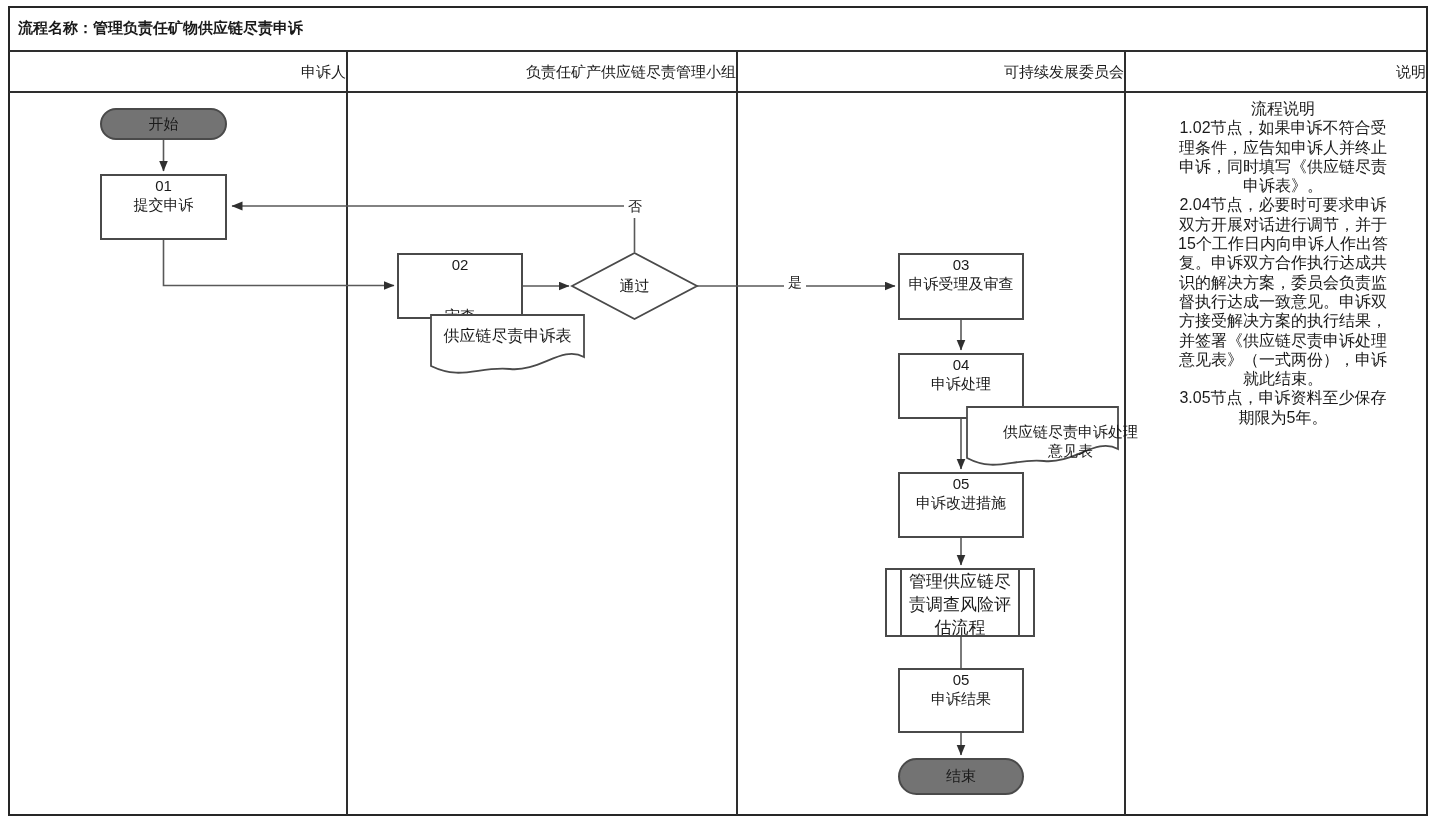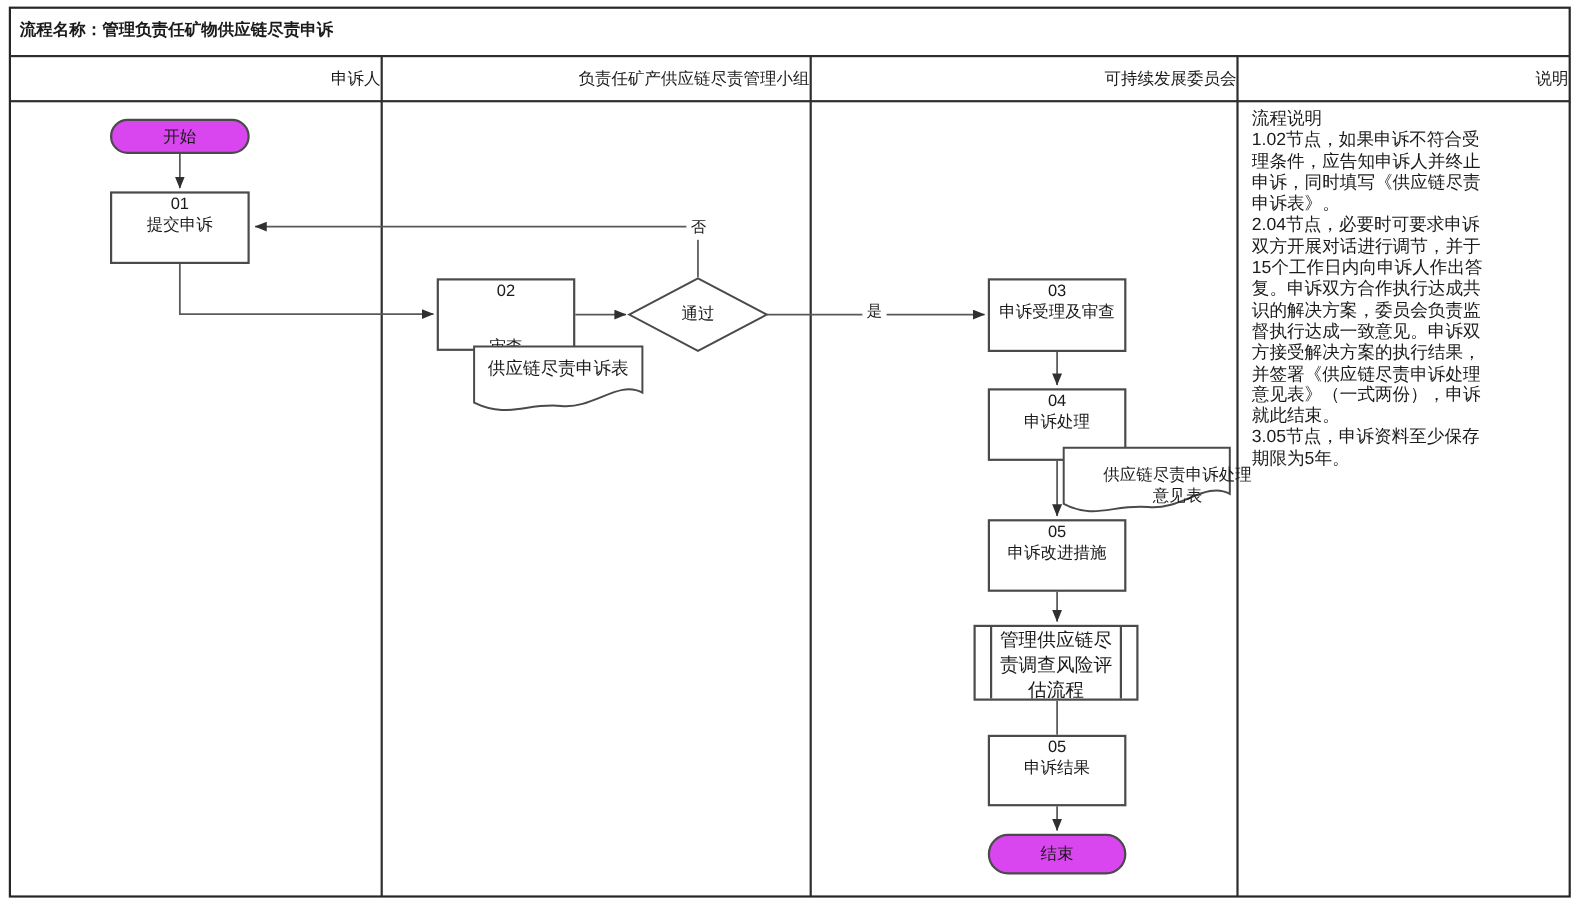--- a/index.html
+++ b/index.html
@@ -13,30 +13,30 @@
   .hline{background:#2e2e2e;height:2px;z-index:0;}
   .vline{background:#2e2e2e;width:2px;z-index:0;}
   .title-bar{left:10px;top:8px;width:1410px;height:40px;line-height:40px;
     font-size:15px;font-weight:bold;padding-left:8px;z-index:1;}
   .lane-h{top:53px;height:38px;line-height:38px;text-align:right;
     font-size:15px;z-index:1;}
   
   .node{background:#fff;border:2px solid #4a4a4a;display:flex;flex-direction:column;
     align-items:center;justify-content:flex-start;text-align:center;
     font-size:15px;line-height:19px;z-index:1;}
-  .pill{background:#d946ef;border:2px solid #4a4a4a;border-radius:18px;display:flex;
+  .pill{background:#737373;border:2px solid #4a4a4a;border-radius:18px;display:flex;
     align-items:center;justify-content:center;font-size:15px;z-index:1;}
   .free-label{display:flex;flex-direction:column;align-items:center;justify-content:center;
     text-align:center;font-size:15px;line-height:20px;z-index:3;}
   .edge-label{background:#fff;display:flex;align-items:center;justify-content:center;
     font-size:14px;z-index:3;padding:0 2px;}
   .subproc-bar{position:absolute;top:0;bottom:0;width:2px;background:#4a4a4a;}
   #connector-layer{position:absolute;left:0;top:0;z-index:2;pointer-events:none;}
   
-  .notes{left:1138px;top:99px;width:290px;font-size:16px;line-height:19.3px;z-index:1;}
+  .notes{left:1138px;top:99px;width:290px;font-size:16px;line-height:19.3px;z-index:1;text-align:center;}
   .note-line{white-space:nowrap;min-height:19.3px;}
 </style>
 </head>
 <body>
 
 <div id="stage">
 
   <div class="abs frame" style="left:8px;top:6px;width:1420px;height:810px;"></div>
   <div class="abs hline" style="left:9px;top:50px;width:1418px;"></div>
   <div class="abs hline" style="left:9px;top:91px;width:1418px;"></div>

